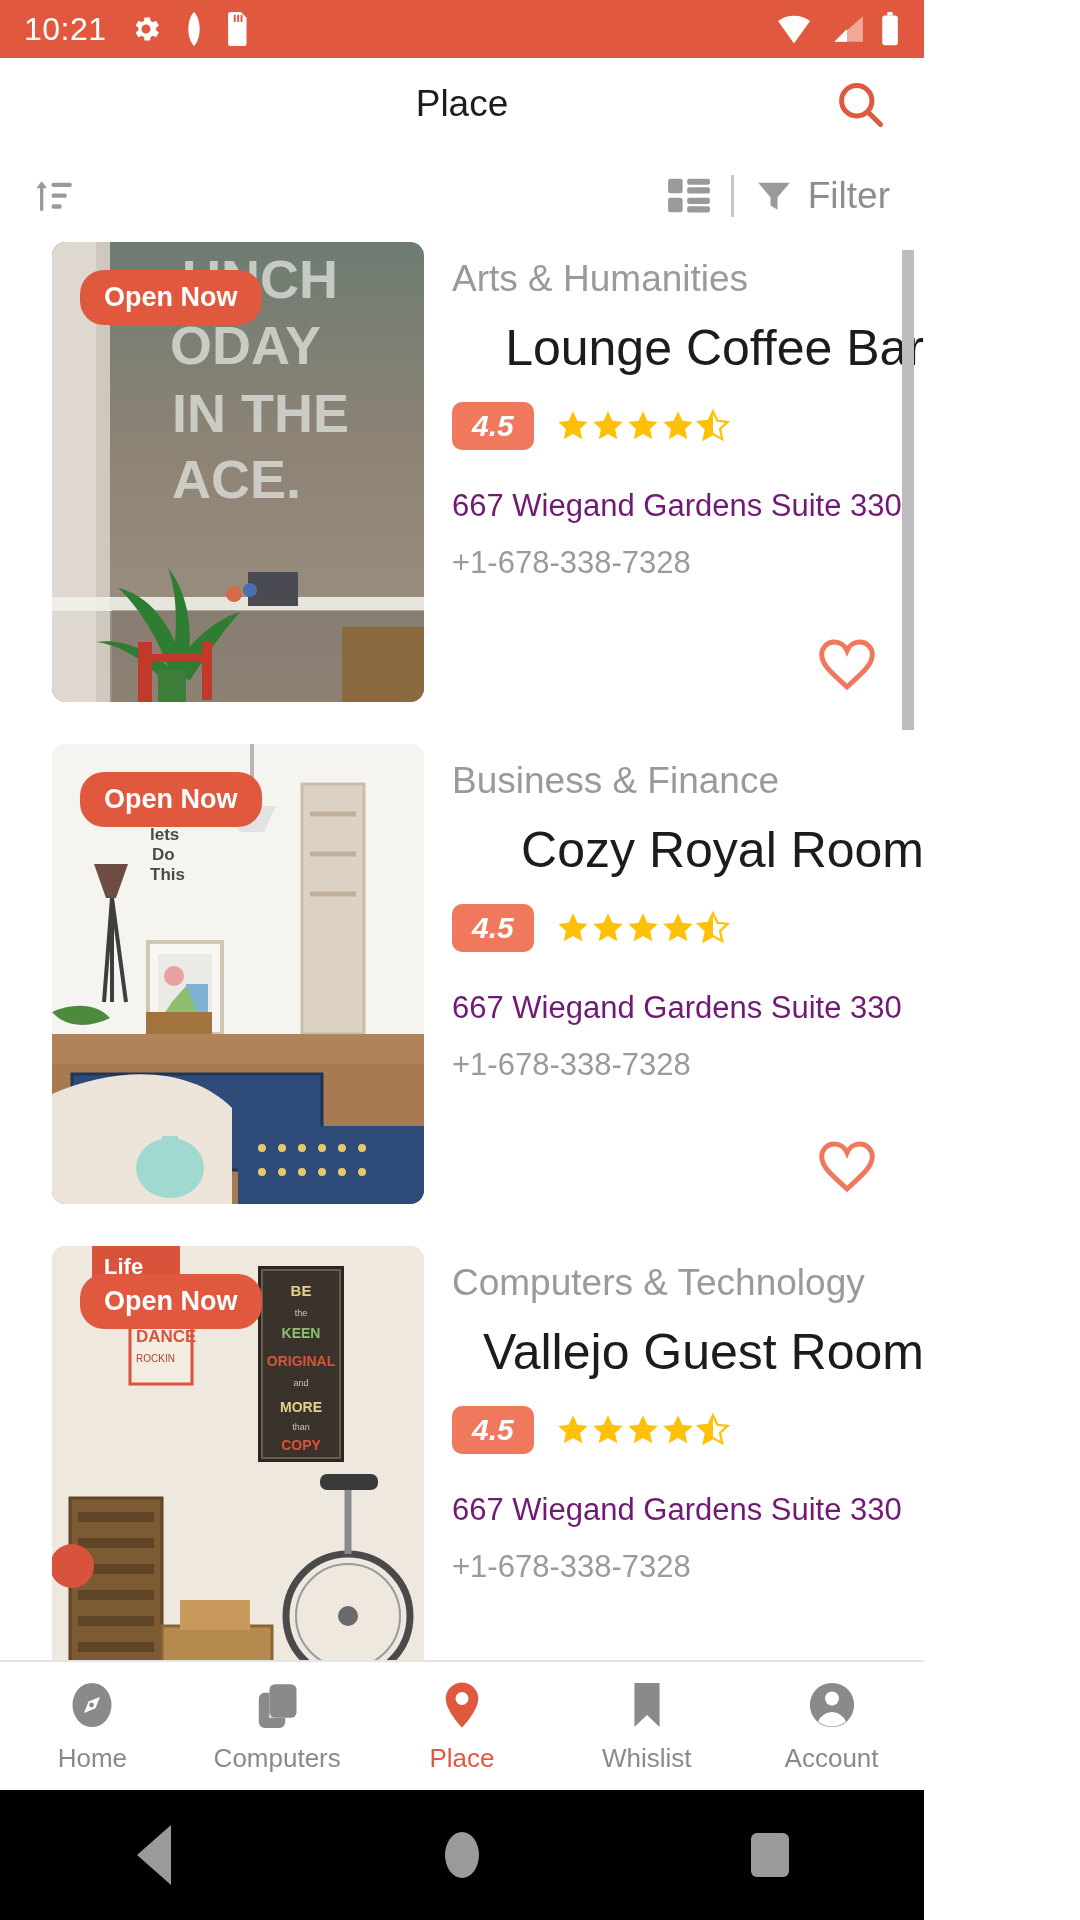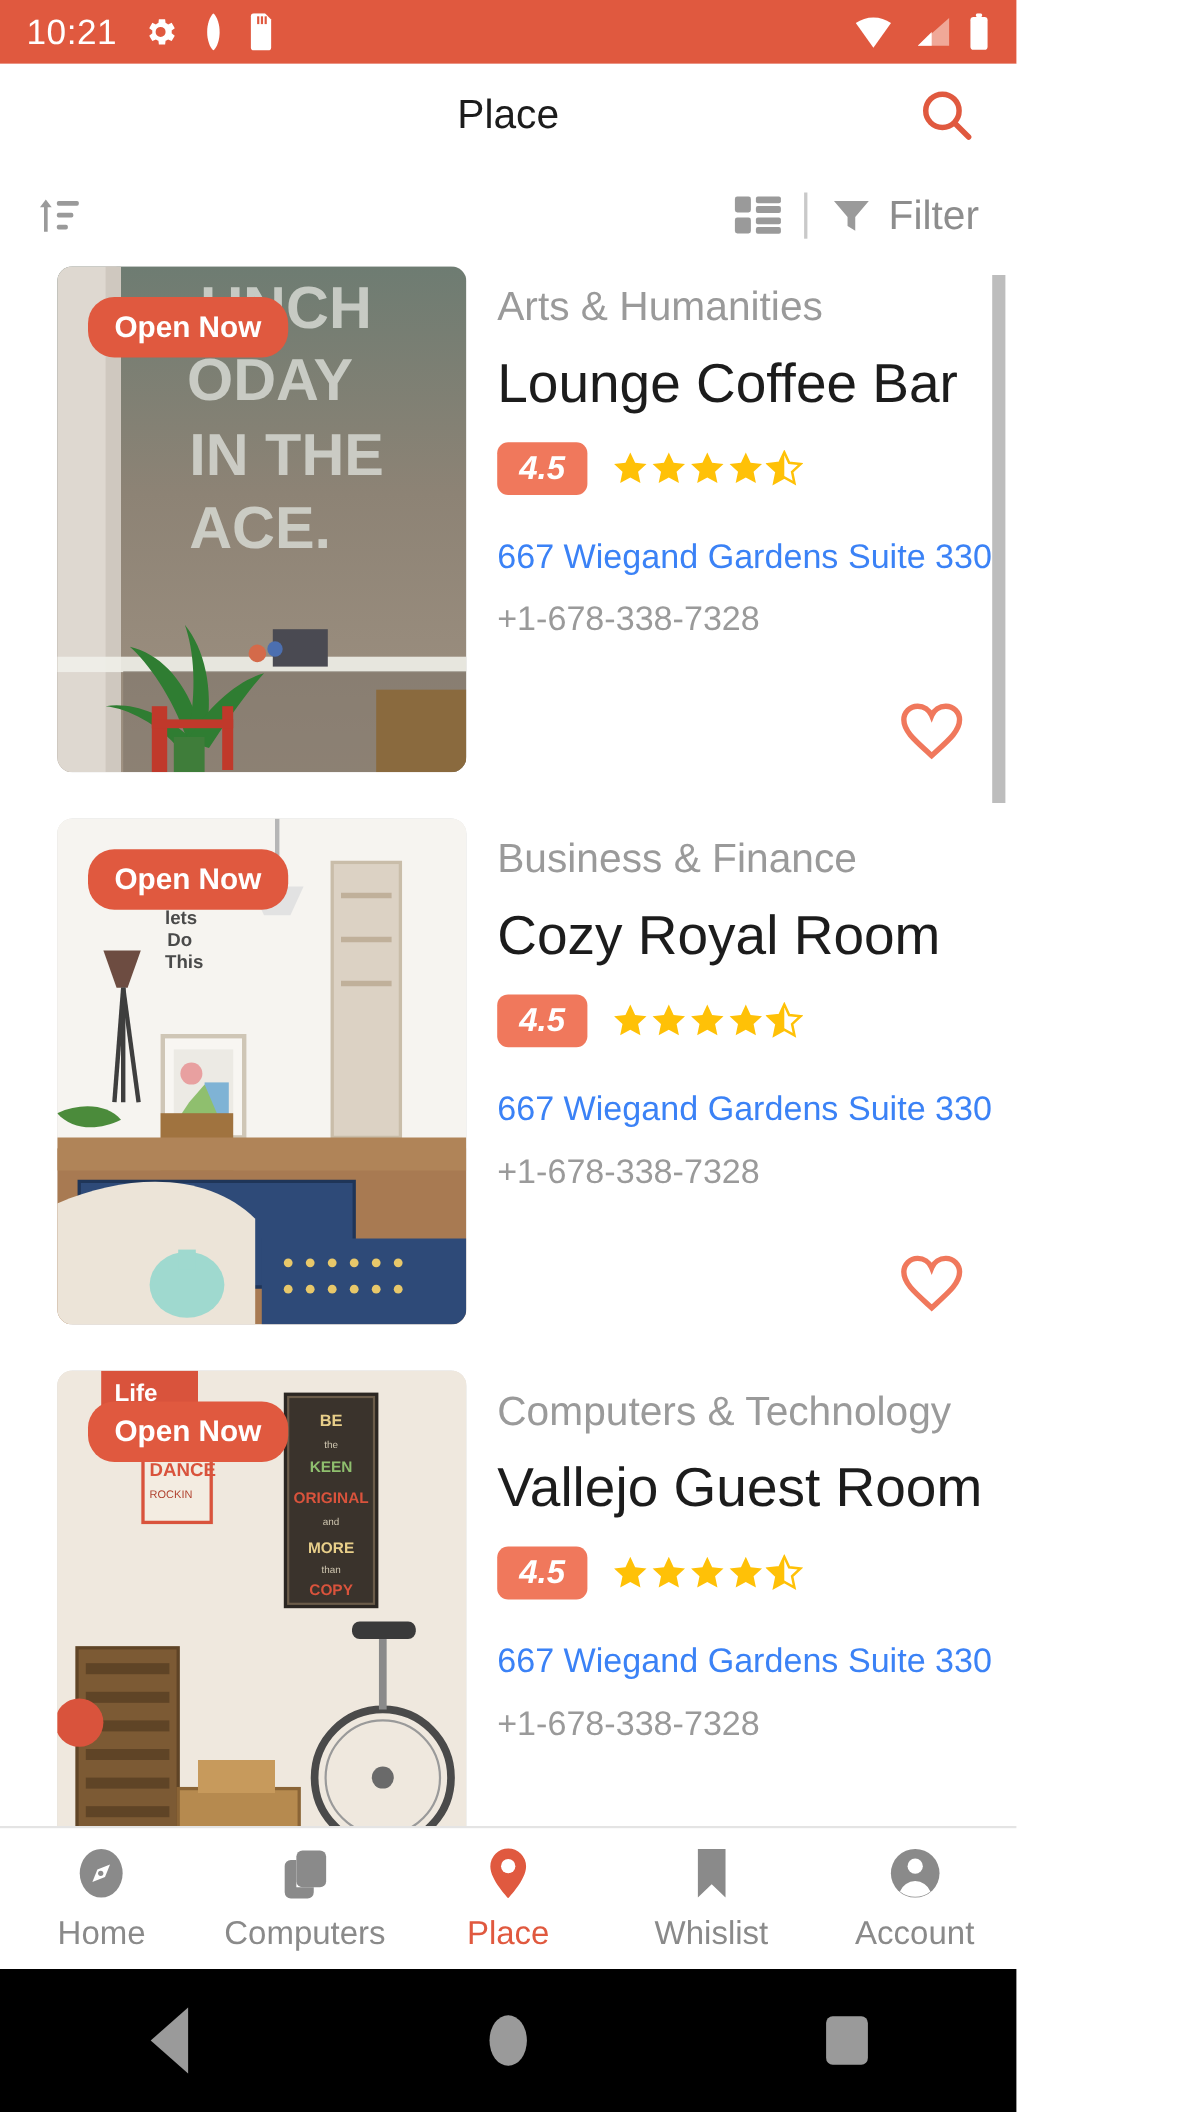--- a/index.html
+++ b/index.html
@@ -58,38 +58,38 @@
     flex:0 0 auto; overflow:hidden; background:#ddd;
   }
   .card-thumb .photo { position:absolute; inset:0; }
   .badge-open {
     position:absolute; left:28px; top:28px; background:#e0593f; color:#fff;
     font-size:27px; font-weight:bold; padding:12px 24px; border-radius:24px;
     white-space:nowrap; z-index:3;
   }
   .card-body { flex:1 1 auto; padding:14px 0 0 28px; position:relative; min-width:0; }
   .cat { font-size:37px; color:#9a9a9a; line-height:1.25; }
-  .title { font-size:50px; color:#1c1c1c; margin-top:16px; line-height:1.2; white-space:nowrap; }
+  .title { font-size:50px; color:#1c1c1c; margin-top:16px; line-height:1.2; white-space:nowrap;text-align:right; }
   .rating-row { display:flex; align-items:center; gap:22px; margin-top:24px;font-style:italic; }
   .rating-badge {
     background:#f0785c; color:#fff; font-size:30px; font-weight:bold;
     padding:7px 20px; border-radius:10px;
   }
   .stars { display:flex; align-items:center; gap:1px; }
-  .addr { font-size:31px; color:#3b82f6; margin-top:34px; line-height:1.45; }
+  .addr { font-size:31px; color:#701a75; margin-top:34px; line-height:1.45; }
   .phone-no { font-size:31px; color:#9a9a9a; margin-top:12px; line-height:1.45; }
   .heart { position:absolute; right:46px; bottom:6px; width:62px; height:62px; }
 
   
   .bottomnav {
     height:130px; background:#fff; border-top:2px solid #e4e4e4;
     display:flex; align-items:center; flex:0 0 auto;
   }
   .nav-item { flex:1; display:flex; flex-direction:column; align-items:center; justify-content:center; gap:12px; }
-  .nav-label { font-size:30px; color:#8a8a8a; }
+  .nav-label { font-size:26px; color:#8a8a8a; }
   .nav-item.active .nav-label { color:#e0593f; }
 
   
   .androidnav { height:130px; background:#000; display:flex; align-items:center; flex:0 0 auto; }
   .an-item { flex:1; display:flex; align-items:center; justify-content:center; }
   .an-back { width:0; height:0; border-top:30px solid transparent; border-bottom:30px solid transparent; border-right:34px solid #9a9a9a; }
   .an-home { width:34px; height:46px; background:#9a9a9a; border-radius:50%; }
   .an-recent { width:38px; height:44px; background:#9a9a9a; border-radius:6px; }
 </style>
 </head>

